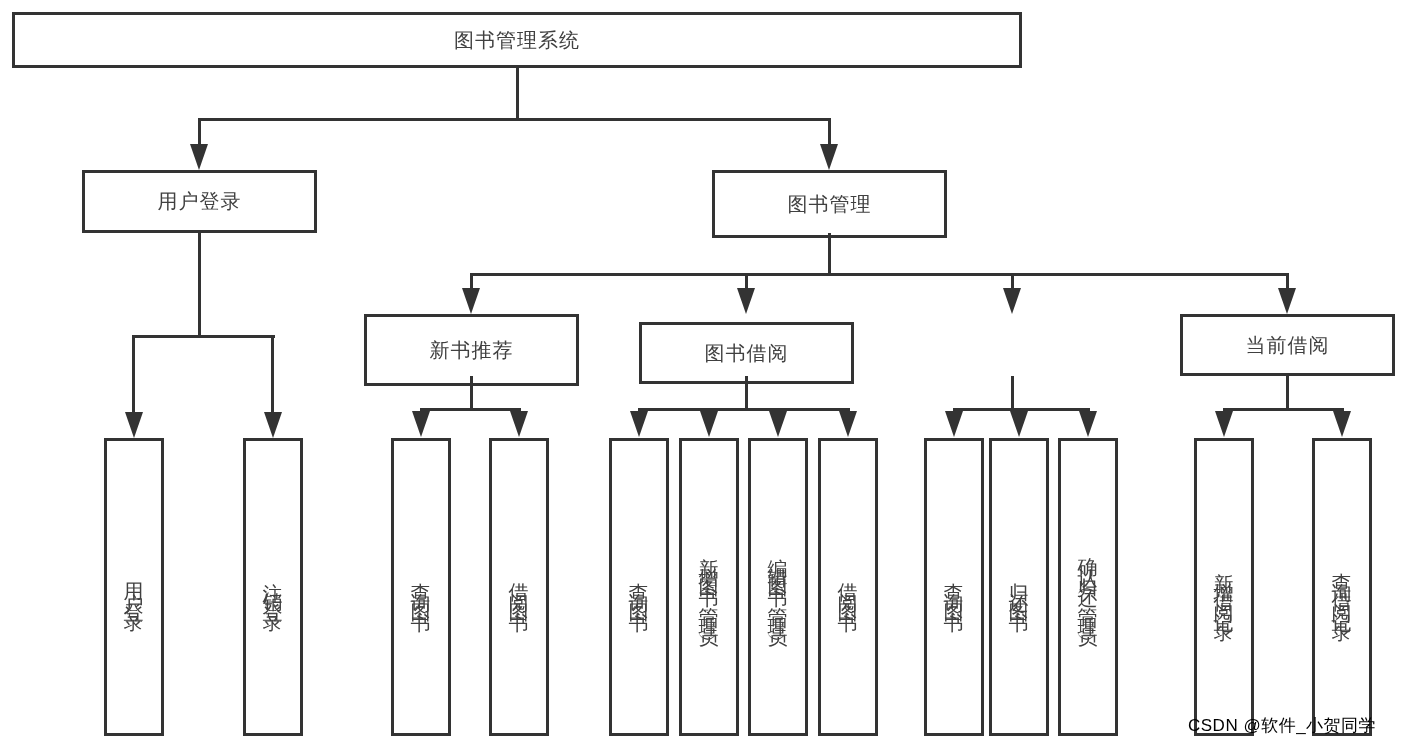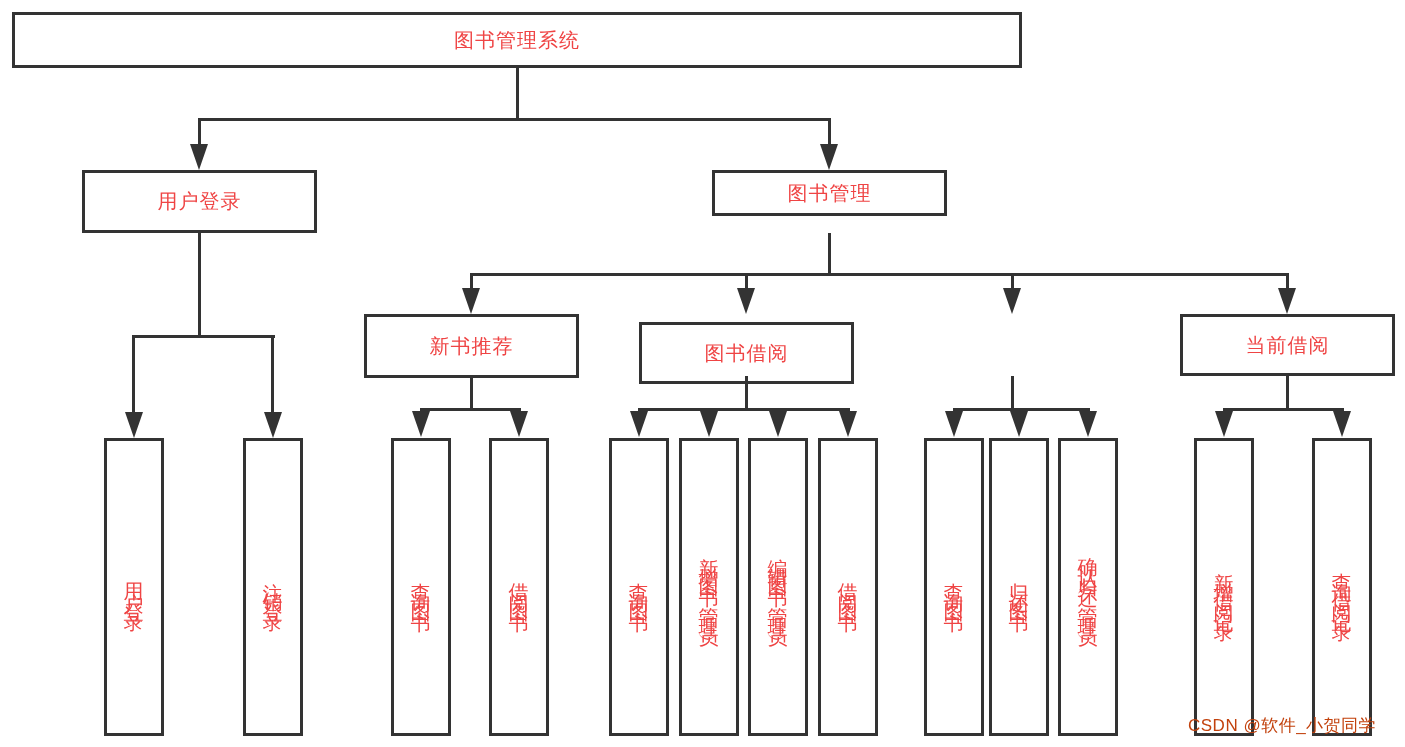--- a/index.html
+++ b/index.html
@@ -3,27 +3,27 @@
 <meta charset="utf-8">
 <style>
   html,body{margin:0;padding:0;background:#ffffff;}
   .canvas{
     position:relative;width:1405px;height:747px;background:#ffffff;overflow:hidden;
     font-family:"Liberation Sans","DejaVu Sans",sans-serif;color:#1e1e1e;
   }
   .node{
     position:absolute;box-sizing:border-box;border:3px solid #333333;background:#ffffff;
     display:flex;align-items:center;justify-content:center;
-    font-size:20px;letter-spacing:1px;color:#ef4444;
+    font-size:20px;letter-spacing:1px;color:#404040;
   }
   
   #n-root{left:12px;top:12px;width:1010px;height:56px;}
   #n-user-login{left:82px;top:170px;width:235px;height:63px;}
-  #n-book-mgmt{left:712px;top:170px;width:235px;height:46px;}
-  #n-new-books{left:364px;top:314px;width:215px;height:64px;}
+  #n-book-mgmt{left:712px;top:170px;width:235px;height:68px;}
+  #n-new-books{left:364px;top:314px;width:215px;height:72px;}
   #n-book-borrow{left:639px;top:322px;width:215px;height:62px;}
   #n-current-borrow{left:905px;top:314px;width:215px;height:62px;}
   #n-borrow-records{left:1180px;top:314px;width:215px;height:62px;}
   
   .leaf{
     top:438px;width:60px;height:298px;
     writing-mode:vertical-rl;text-orientation:mixed;
     letter-spacing:10px;font-size:20px;line-height:1;
   }
   #l-user-login{left:104px;}
@@ -43,21 +43,21 @@
   .vline,.hline{position:absolute;background:#333333;}
   .vline{width:3px;}
   .hline{height:3px;}
   .arrow{
     position:absolute;width:0;height:0;
     border-left:9px solid transparent;border-right:9px solid transparent;
     border-top:26px solid #333333;
   }
   .watermark{
     position:absolute;left:1188px;top:714px;
-    font-size:17px;color:#c2410c;letter-spacing:0.5px;white-space:nowrap;
+    font-size:17px;color:#000000;letter-spacing:0.5px;white-space:nowrap;
   }
 </style>
 </head>
 <body>
 
 <div class="canvas">
 
   <div class="node" id="n-root">图书管理系统</div>
   <div class="node" id="n-user-login">用户登录</div>
   <div class="node" id="n-book-mgmt">图书管理</div>

